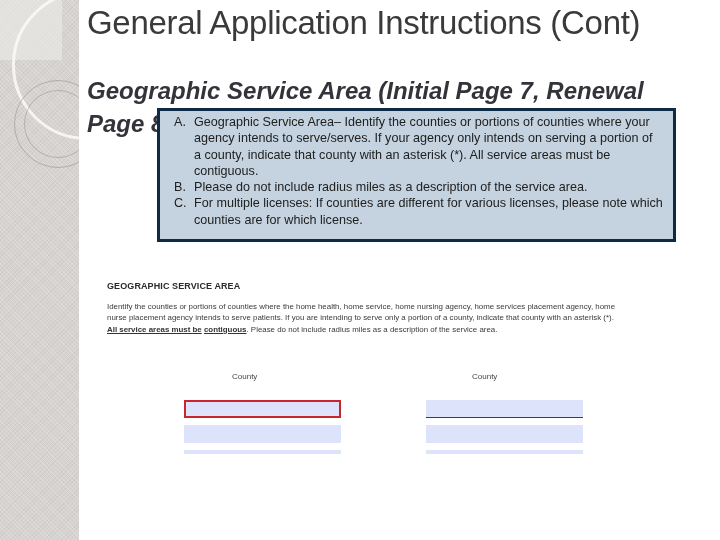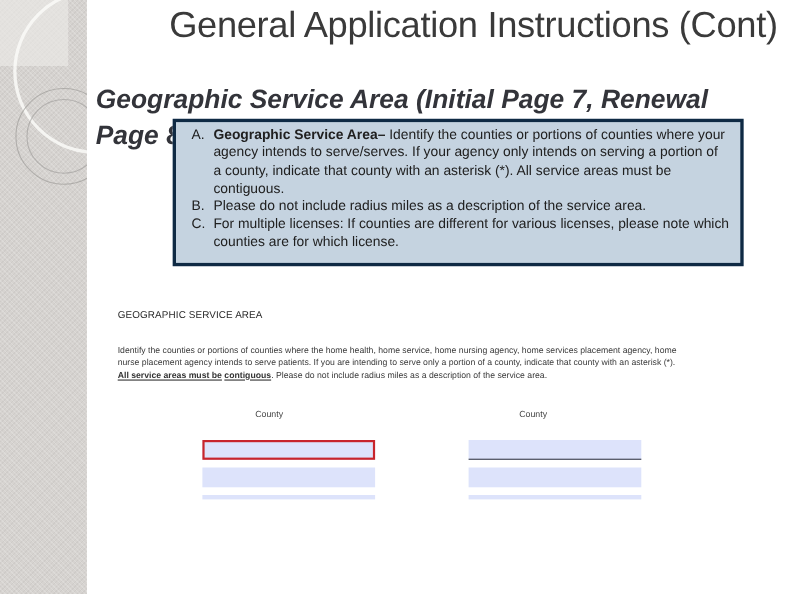--- a/index.html
+++ b/index.html
@@ -28,44 +28,43 @@
     }
     .sidebar .ring-inner {
       position: absolute; left: 24px; top: 90px; width: 68px; height: 68px;
       border-radius: 50%; border: 1px solid rgba(150,148,145,0.55);
     }
 
     .title {
       position: absolute; left: 87px; top: 4px; width: 620px;
       font-size: 33px; line-height: 38px; color: #3a3a3a; font-weight: normal;
       letter-spacing: -0.3px;
-      text-align: right;
     }
     .subtitle {
       position: absolute; left: 87px; top: 74px; width: 600px;
       font-size: 24px; line-height: 33px; color: #33343a; font-weight: bold; font-style: italic;
     }
 
     .callout {
       position: absolute; left: 157px; top: 108px; width: 519px; height: 134px;
       background: #c5d3e0; border: 3px solid #0f2a44;
       padding: 3px 10px 0 10px;
       font-size: 12.6px; line-height: 16.3px; color: #202020;
     }
     .callout .item { display: flex; }
     .callout .letter { width: 24px; flex: none; padding-left: 4px; }
     .callout .text { flex: 1; }
-    .callout .text b { font-weight: bold; }
+    .callout .text b { font-weight: normal; }
 
     .form-heading {
       position: absolute; left: 107px; top: 281px;
-      font-size: 9px; font-weight: normal; color: #2a2a2a; letter-spacing: 0.1px;
+      font-size: 9px; font-weight: bold; color: #2a2a2a; letter-spacing: 0.1px;
     }
     .form-para {
-      position: absolute; left: 107px; top: 313px; width: 515px;
+      position: absolute; left: 107px; top: 301px; width: 515px;
       font-size: 7.9px; line-height: 11.3px; color: #3a3a3a;
     }
     .form-para .u { font-weight: bold; text-decoration: underline; color: #333; }
 
     .col-label {
       position: absolute; top: 372px; font-size: 8px; color: #444; text-align: center;
     }
     .field {
       position: absolute; background: #dde3fb; height: 18px;
     }

